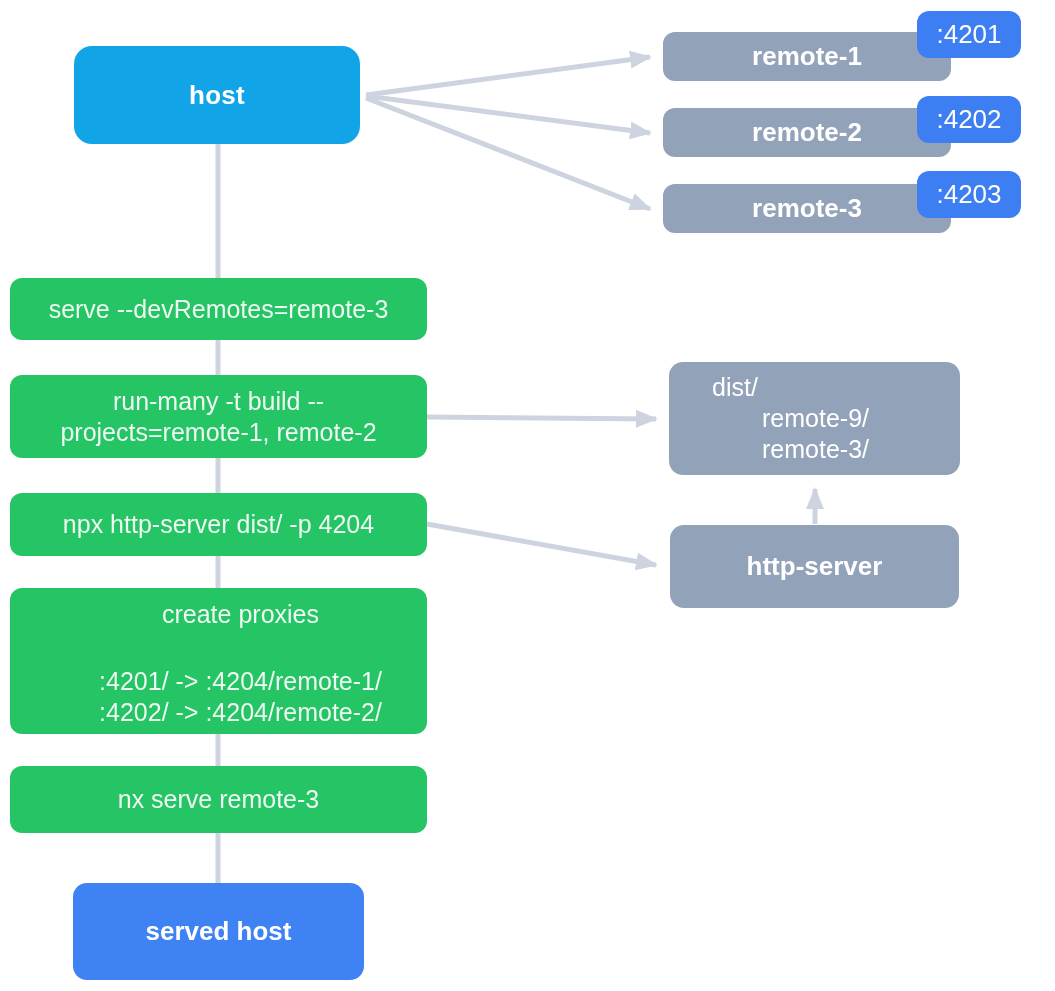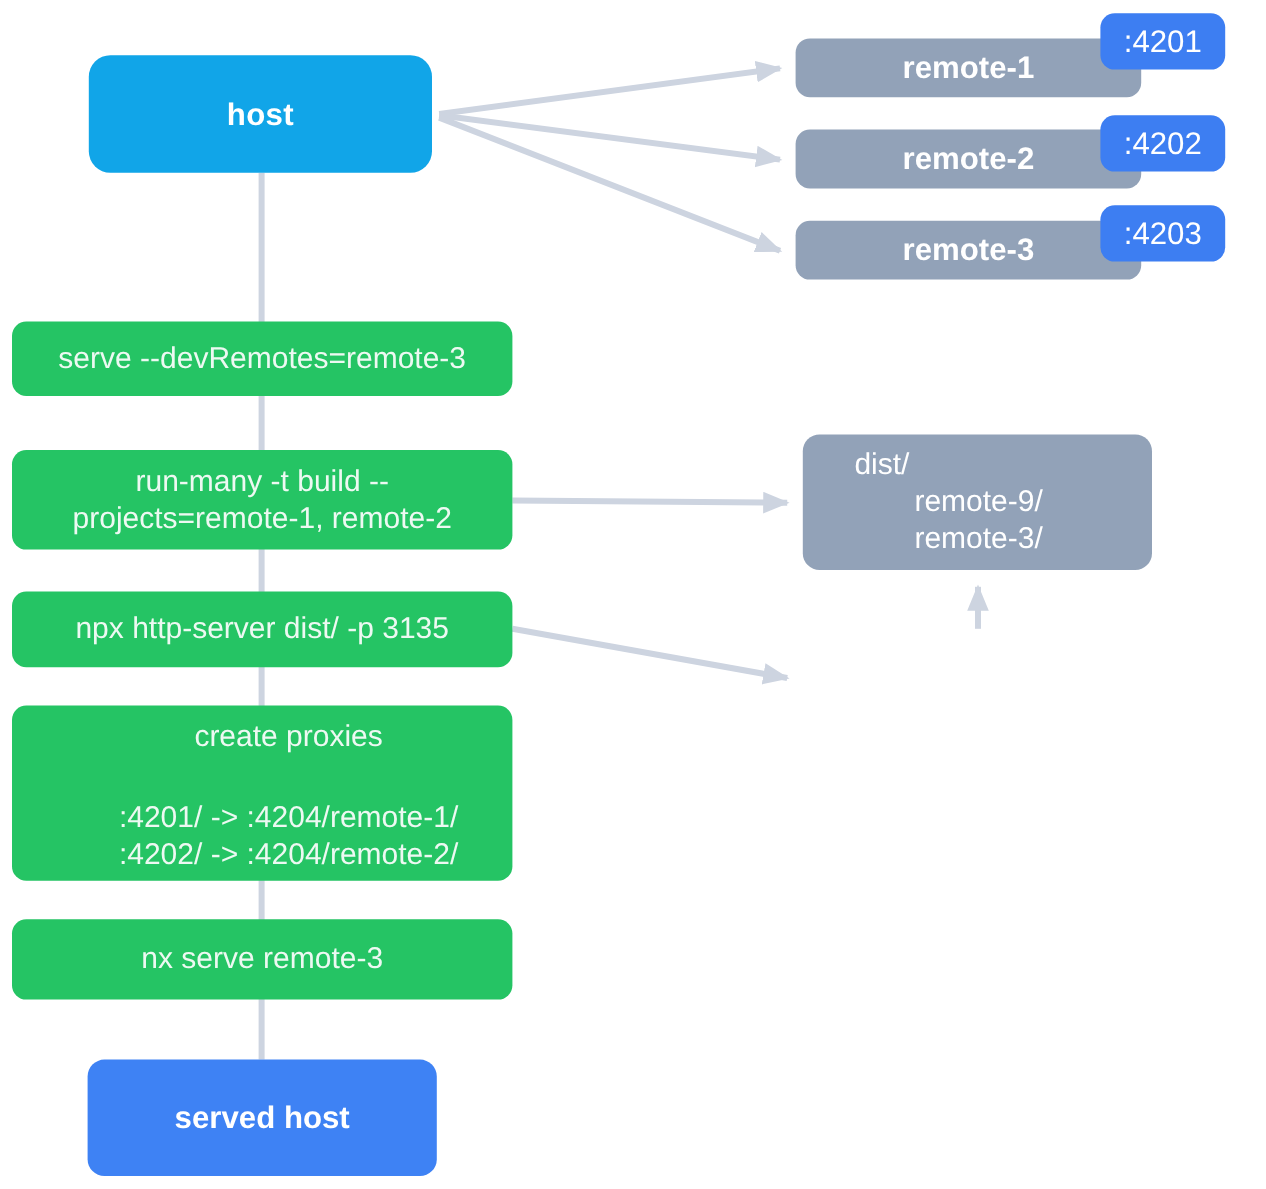--- a/index.html
+++ b/index.html
@@ -49,21 +49,21 @@
   }
   .badge.b1{top:11px;} .badge.b2{top:96px;} .badge.b3{top:171px;}
   
   .step{
     left:10px;width:417px;
     background:var(--green);border-radius:12px;
     font-size:25px;color:var(--green-text);
     flex-direction:column;line-height:31px;
     text-align:center;
   }
-  .step.s1{top:268px;height:62px;}
+  .step.s1{top:278px;height:62px;}
   .step.s2{top:375px;height:83px;}
   .step.s3{top:493px;height:63px;}
   .step.s4{top:588px;height:146px;justify-content:flex-start;padding-top:11px;padding-left:44px;}
   .step.s5{top:766px;height:67px;}
   .step .spacer{height:36px;}
   
   .dist{
     left:669px;top:362px;width:291px;height:113px;
     background:var(--slate);border-radius:14px;
     font-size:25px;line-height:31px;
@@ -136,38 +136,41 @@
   <div class="node step s1">
     <span>serve --devRemotes=remote-3</span>
   </div>
 
   <div class="node step s2">
     <div>run-many -t build --</div>
     <div>projects=remote-1, remote-2</div>
   </div>
 
   <div class="node step s3">
-    <span>npx http-server dist/ -p 3135</span>
+    <span>npx http-server dist/ -p 4204</span>
   </div>
 
   <div class="node step s4">
     <div>create proxies</div>
     <div class="spacer"></div>
     <div>:4201/ -&gt; :4204/remote-1/</div>
     <div>:4202/ -&gt; :4204/remote-2/</div>
   </div>
 
   <div class="node step s5">
     <span>nx serve remote-3</span>
   </div>
 
   <div class="node dist">
     <div>dist/</div>
     <div class="indent">remote-9/</div>
     <div class="indent">remote-3/</div>
   </div>
 
+  <div class="node http bold">
+    <span>http-server</span>
+  </div>
 
   <div class="node served bold">
     <span>served host</span>
   </div>
 
 </div>
 
 </body></html>

